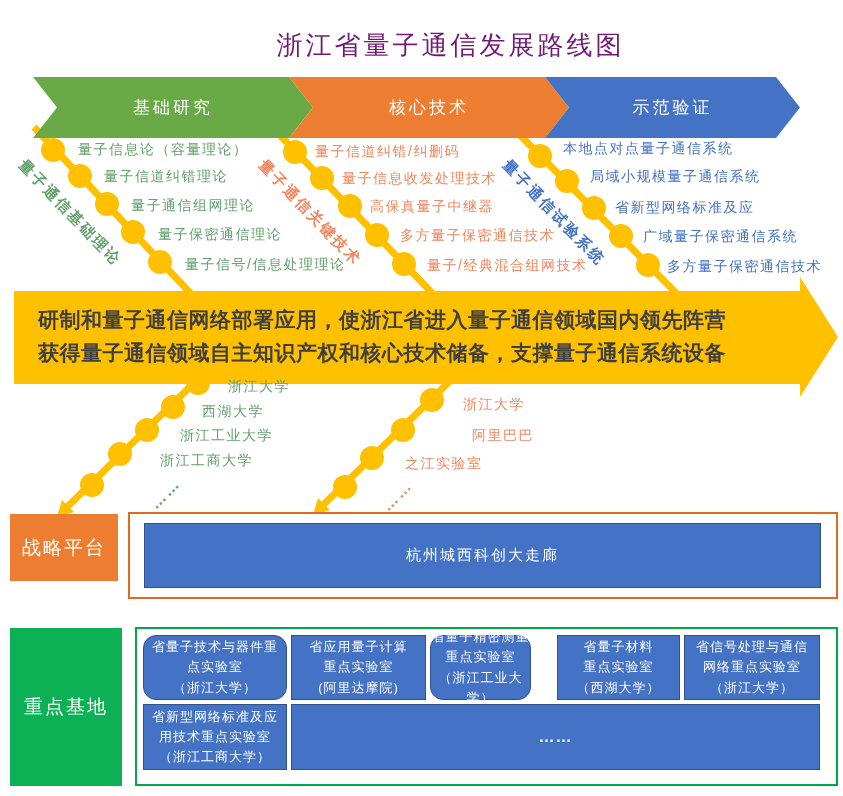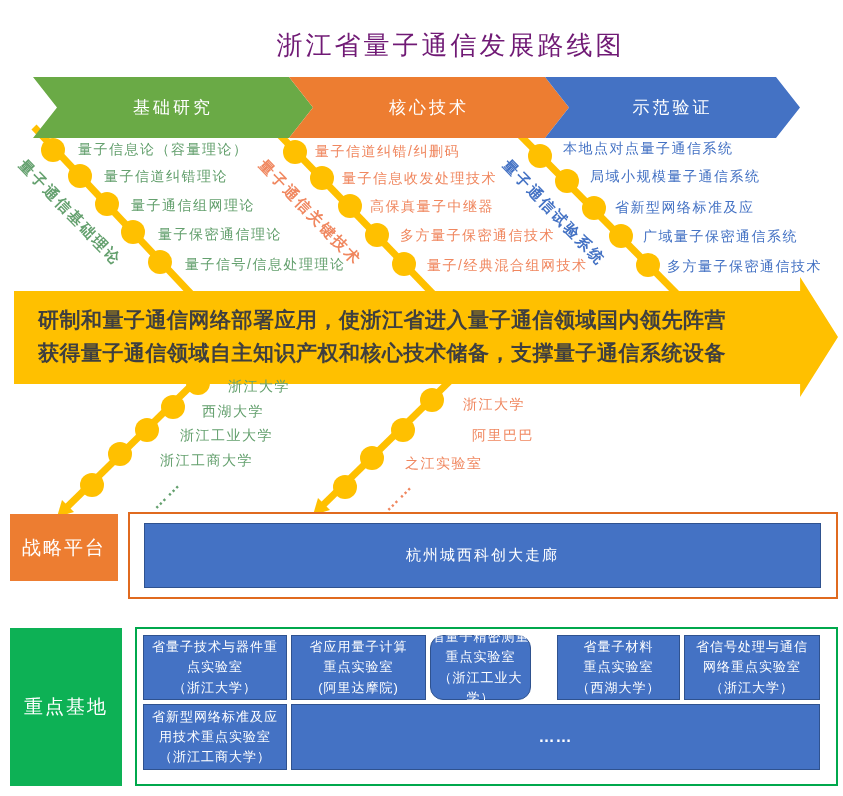--- a/index.html
+++ b/index.html
@@ -165,21 +165,21 @@
   </div>
   <div id="strategic-frame" class="abs"></div>
   <div id="platform-box" class="abs">
     <span>杭州城西科创大走廊</span>
   </div>
 
   <div id="bases-label" class="abs section-label">
     <span>重点基地</span>
   </div>
   <div id="bases-frame" class="abs"></div>
-  <div class="abs lab-box row1" style="left:143px;width:144px;">省量子技术与器件重
+  <div class="abs lab-box row1" style="left:143px;width:144px;border-radius:13px;">省量子技术与器件重
 点实验室
 （浙江大学）</div>
   <div class="abs lab-box row1" style="left:291px;width:135px;">省应用量子计算
 重点实验室
 (阿里达摩院)</div>
   <div class="abs lab-box row1" style="left:430px;width:101px;border-radius:13px;">省量子精密测量
 重点实验室
 （浙江工业大学）</div>
   <div class="abs lab-box row1" style="left:557px;width:123px;">省量子材料
 重点实验室

